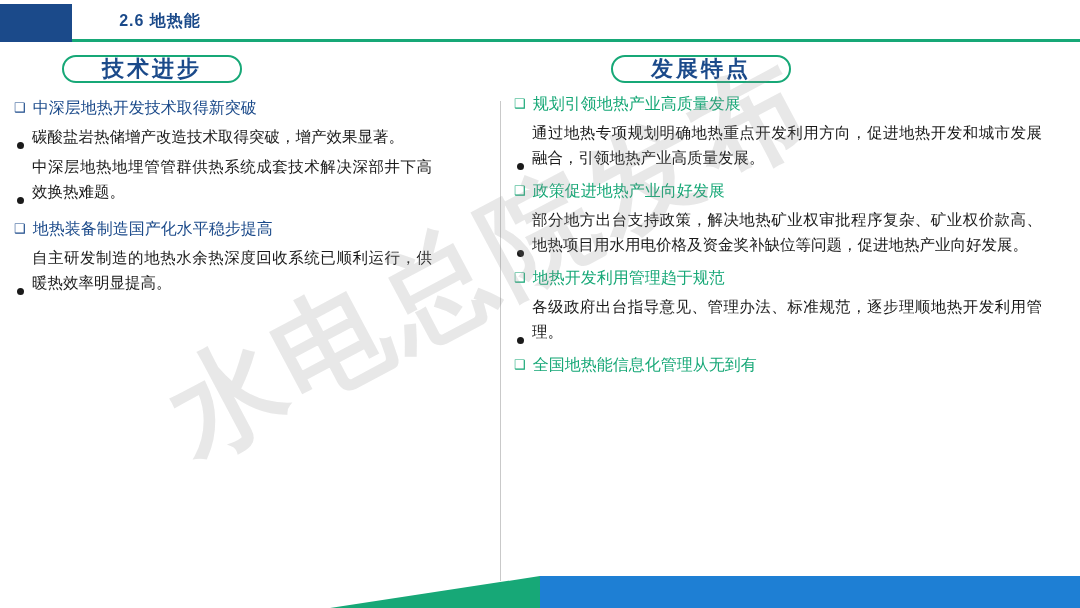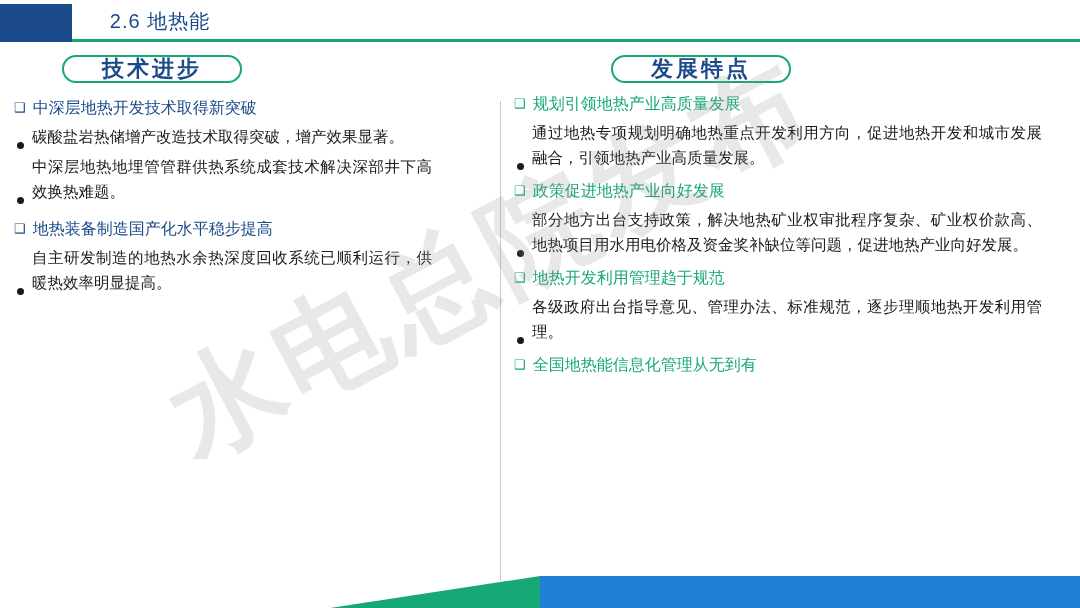--- a/index.html
+++ b/index.html
@@ -38,22 +38,22 @@
     width: 176px;
     height: 38px;
     background: #ffffff;
     border-bottom: 3px solid #17a877;
     box-sizing: border-box;
     display: flex;
     align-items: center;
     justify-content: center;
   }
   .header-title {
-    font-size: 20px;
-    font-weight: normal;
+    font-size: 16px;
+    font-weight: bold;
     color: #1b4a8a;
     letter-spacing: 1px;
   }
   .header-rule {
     position: absolute;
     left: 248px;
     top: 39px;
     width: 832px;
     height: 3px;
     background: #17a877;

